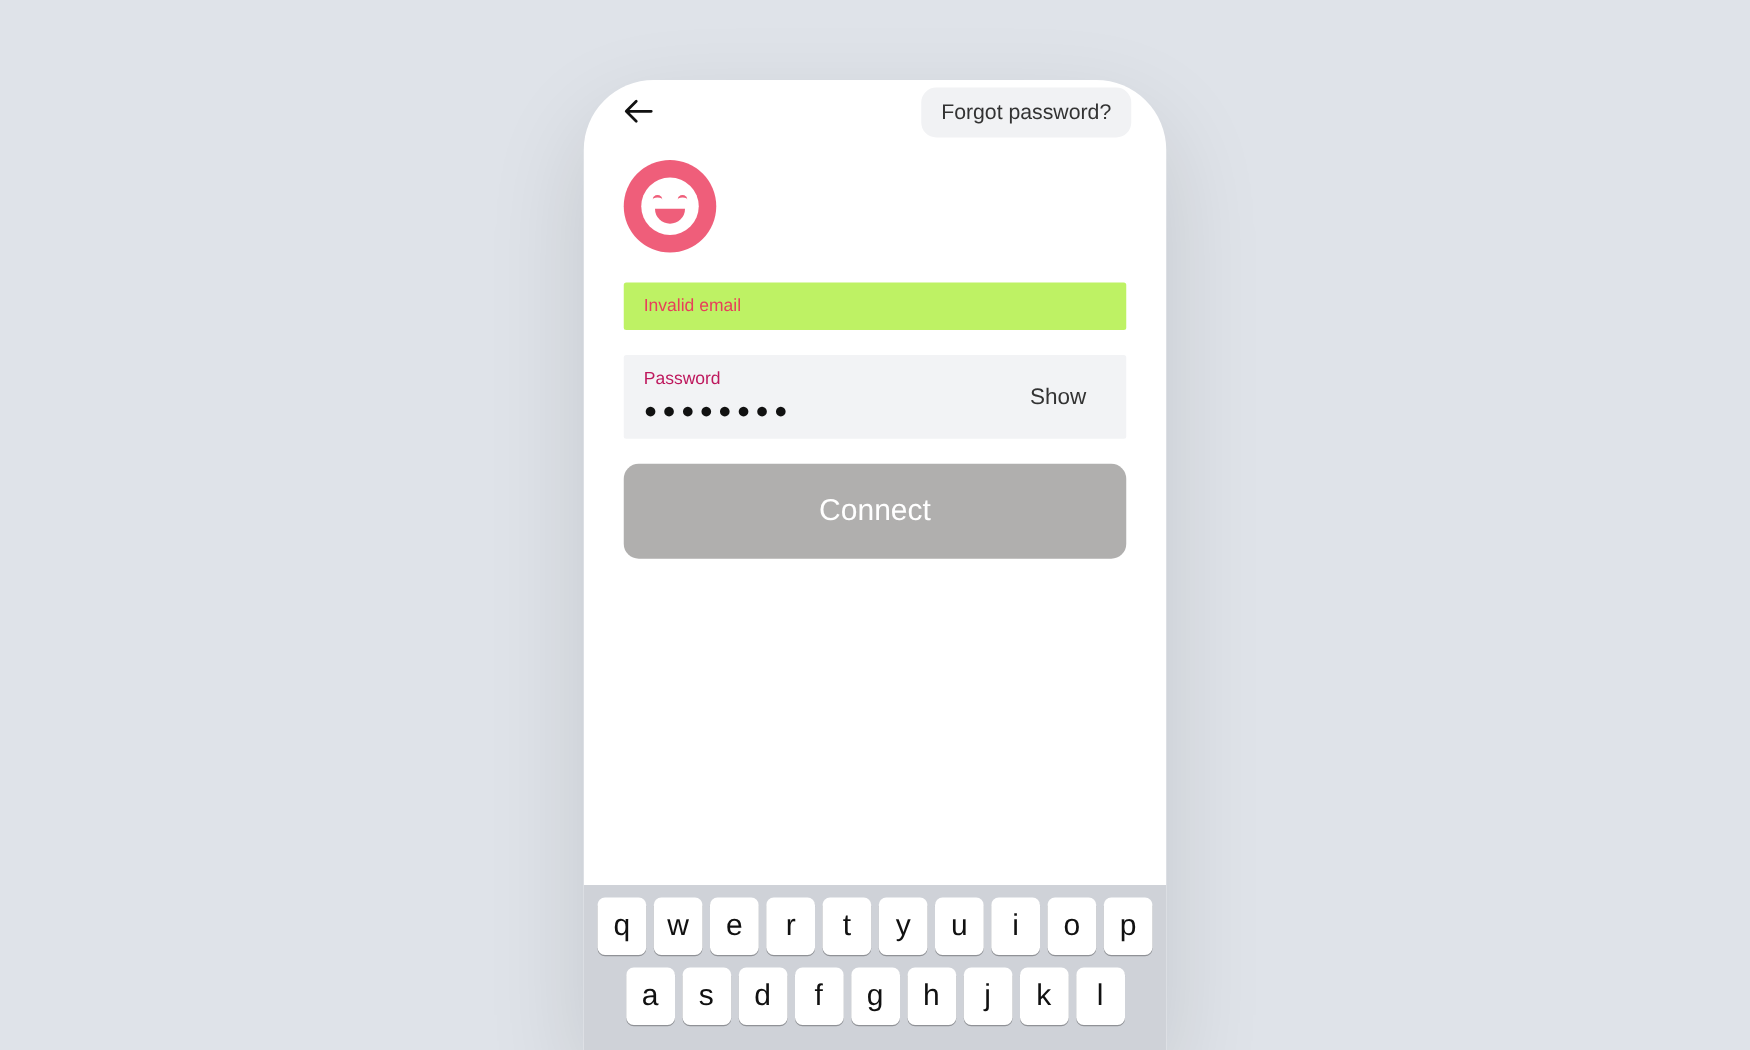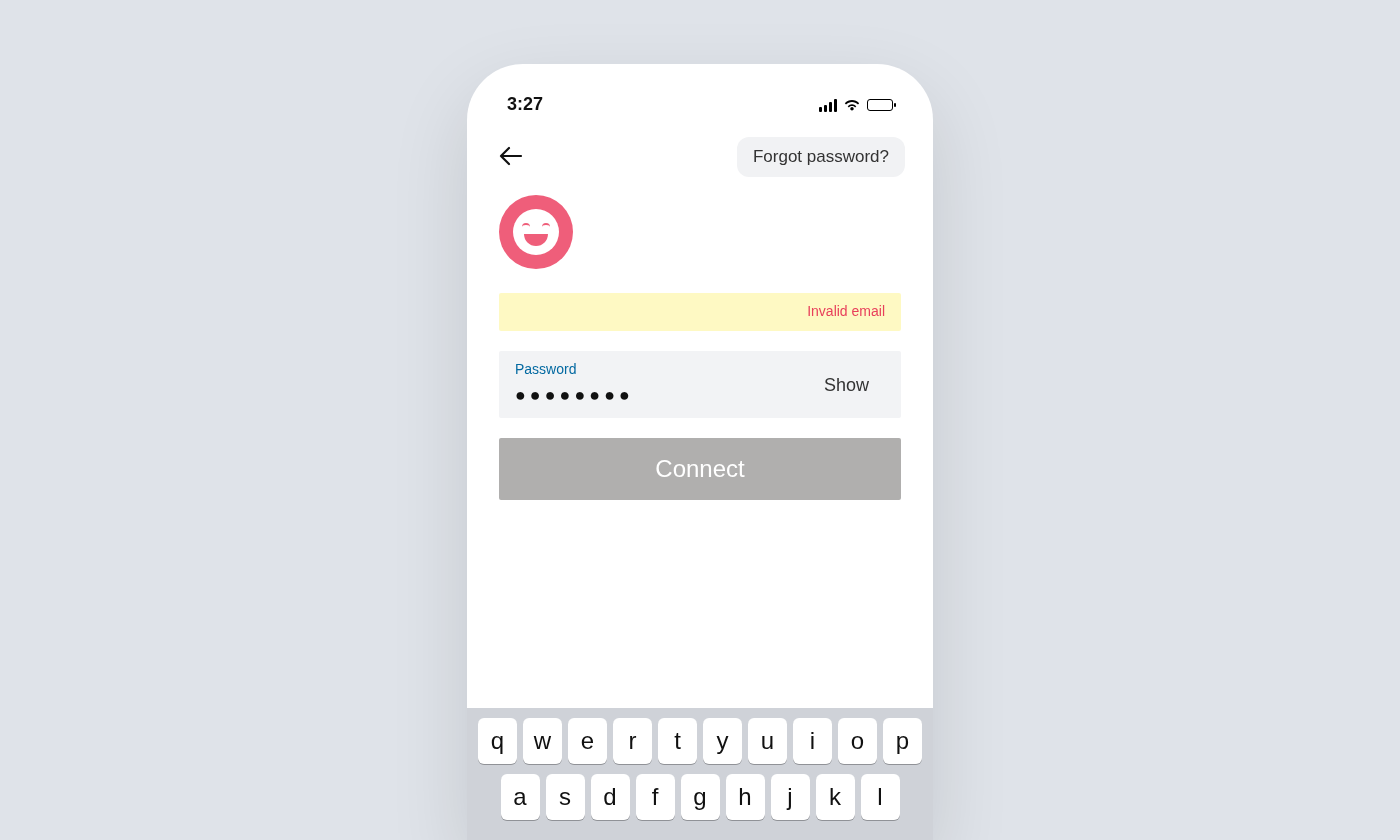--- a/index.html
+++ b/index.html
@@ -67,43 +67,43 @@
   }
   .avatar-inner .eye{position:absolute;top:14px;width:8px;height:6px;border-top:2.5px solid #ef5e7a;border-radius:4px 4px 0 0;}
   .avatar-inner .eye.l{left:9px;}
   .avatar-inner .eye.r{right:9px;}
   .avatar-inner .mouth{position:absolute;bottom:9px;left:11px;width:24px;height:12px;border-bottom-left-radius:24px;border-bottom-right-radius:24px;background:#ef5e7a;}
   .form { padding: 0 32px; }
   .field {
     border-radius:2px; margin-bottom:20px; position:relative;
     padding: 10px 16px 12px 16px;
   }
-  .field.email { background:#fef9c3;text-align:right; }
+  .field.email { background:#bef264; }
   .field.password { background:#f2f3f5; }
   .field-label { font-size:14px; }
   .field.email .field-label { color:#e83f5b; }
-  .field.password .field-label { color:#0369a1; }
+  .field.password .field-label { color:#be185d; }
   .field-value {
     font-size:22px; color:#111; background:transparent;border:none;outline:none;width:100%;
     font-family:inherit; padding-top:4px;
   }
   .field.email .field-value { letter-spacing:0.2px; }
   .caret {
     border-right:2px solid #e83f5b; animation:blink 1s steps(1) infinite;
     display:inline-block; height:24px; vertical-align:middle; margin-left:1px;
   }
   @keyframes blink { 50% { opacity:0; } }
   .dots { letter-spacing:4px; font-size:18px; padding-top:8px; color:#111; }
   .show-btn {
     position:absolute; right:32px; top:50%; transform:translateY(-50%);
     color:#333; font-size:18px;
   }
   .connect {
-    width:100%; height:62px; background:#b0afae; color:#fff;
-    font-size:24px; border:none; border-radius:2px;
+    width:100%; height:76px; background:#b0afae; color:#fff;
+    font-size:24px; border:none; border-radius:12px;
     display:flex;align-items:center;justify-content:center;
   }
   .keyboard {
     position:absolute; bottom:0; left:0; right:0;
     background:#cfd2d8; padding:10px 6px;
   }
   .kb-row { display:flex; gap:6px; justify-content:center; margin-bottom:10px; }
   .key {
     background:#fff; border-radius:6px; width:39px; height:46px;
     display:flex;align-items:center;justify-content:center;
@@ -111,35 +111,20 @@
     box-shadow: 0 1px 0 rgba(0,0,0,0.3);
   }
   .kb-row.second .key { width:39px; }
   .kb-row.second { padding:0 22px; }
 </style>
 </head>
 <body>
 
 <div class="phone">
 
-  <div class="status-bar">
-    <div>3:27</div>
-    <div class="status-right">
-      <span class="cell-icon">
-          <span></span>
-          <span></span>
-          <span></span>
-          <span></span>
-        </span>
-      <svg width="18" height="13" viewBox="0 0 18 13">
-          <path d="M9 12.5c.9 0 1.7-.8 1.7-1.7S9.9 9.1 9 9.1s-1.7.8-1.7 1.7.8 1.7 1.7 1.7zm-4.3-4.3l1.2 1.2C6.8 8.5 7.8 8 9 8s2.2.5 3.1 1.4l1.2-1.2C12 6.9 10.6 6.2 9 6.2S6 6.9 4.7 8.2zm-2.9-2.9l1.2 1.2C4.6 4.9 6.7 3.9 9 3.9s4.4 1 6 2.6l1.2-1.2C14.2 3.3 11.7 2.1 9 2.1S3.8 3.3 1.8 5.3z" fill="#000"></path>
-        </svg>
-      <span class="battery"><span class="fill"></span></span>
-    </div>
-  </div>
 
   <div class="nav-row">
     <div class="back-arrow">
       <svg width="24" height="20" viewBox="0 0 24 20">
           <path d="M10 2 L2 10 L10 18 M2 10 H22" stroke="#111" stroke-width="2.2" fill="none" stroke-linecap="round" stroke-linejoin="round"></path>
         </svg>
     </div>
     <div class="forgot">Forgot password?</div>
   </div>
 

